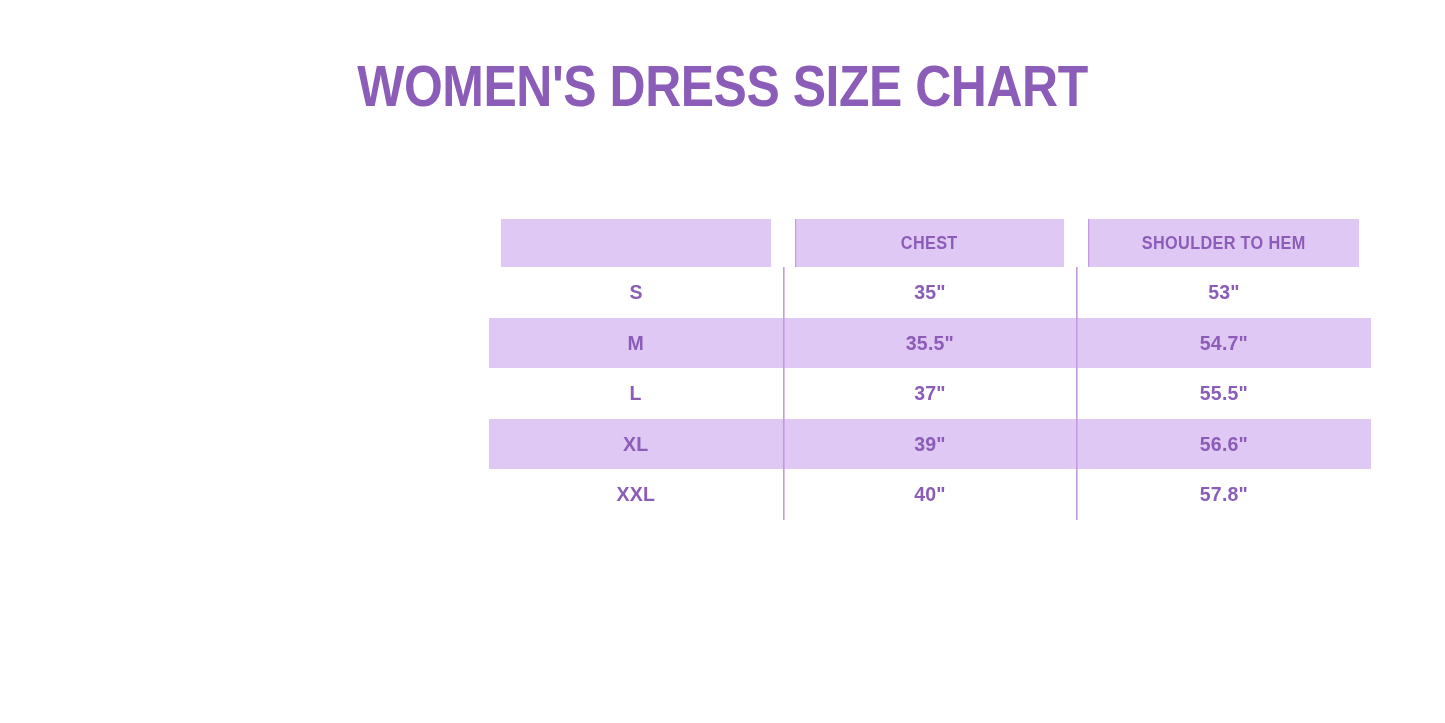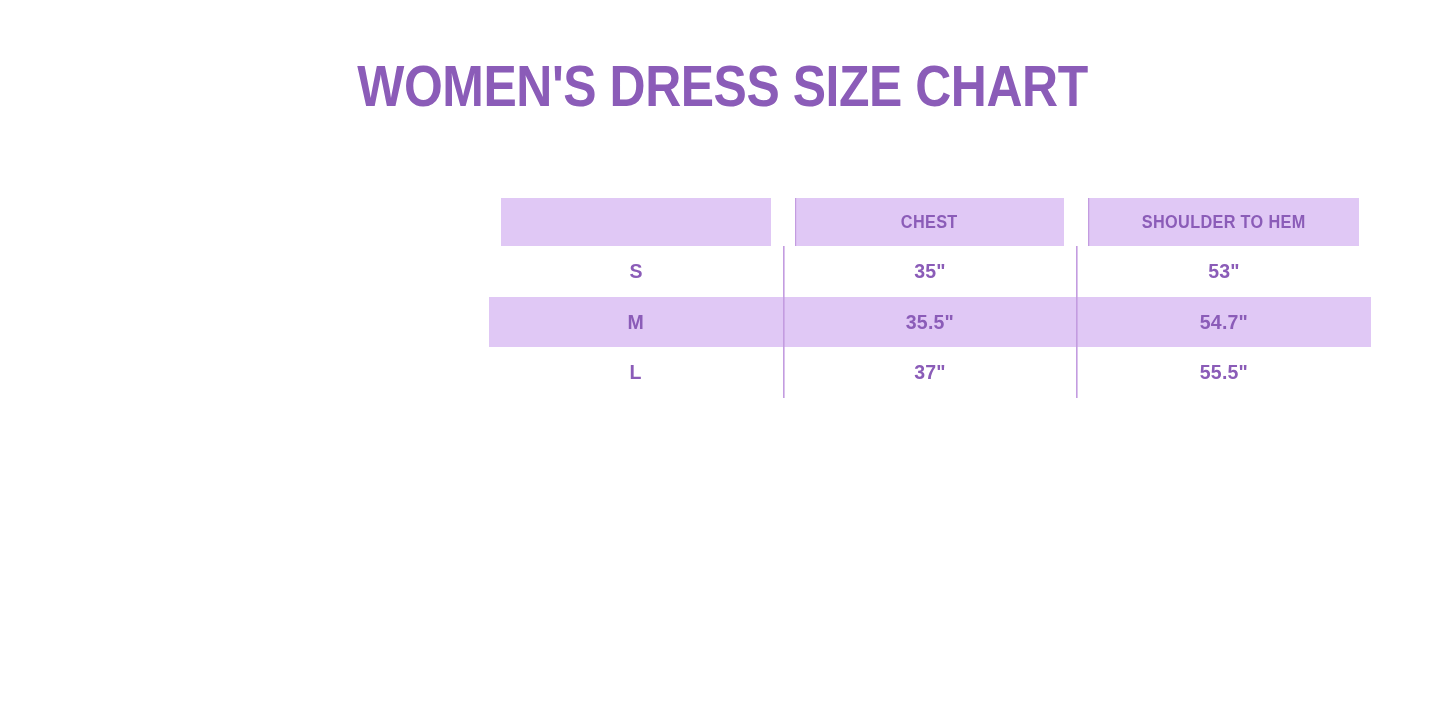--- a/index.html
+++ b/index.html
@@ -28,21 +28,21 @@
     letter-spacing: -0.5px;
     color: #8b5cb8;
     transform: scaleX(0.86);
     transform-origin: center center;
     white-space: nowrap;
   }
 
   #size-table-wrap {
     position: absolute;
     left: 489px;
-    top: 198px;
+    top: 219px;
     width: 882px;
     height: 307px;
     text-decoration: underline;
   }
 
   table.size-table {
     border-collapse: collapse;
     border-spacing: 0;
     width: 882px;
     table-layout: fixed;
@@ -145,18 +145,40 @@
           <span class="cell-text">L</span>
         </td>
         <td class="sep">
           <span class="cell-text">37"</span>
         </td>
         <td class="sep">
           <span class="cell-text">55.5"</span>
         </td>
       </tr>
 
+      <tr class="data-row row-shaded">
+        <td>
+          <span class="cell-text">XL</span>
+        </td>
+        <td class="sep">
+          <span class="cell-text">39"</span>
+        </td>
+        <td class="sep">
+          <span class="cell-text">56.6"</span>
+        </td>
+      </tr>
 
+      <tr class="data-row row-plain">
+        <td>
+          <span class="cell-text">XXL</span>
+        </td>
+        <td class="sep">
+          <span class="cell-text">40"</span>
+        </td>
+        <td class="sep">
+          <span class="cell-text">57.8"</span>
+        </td>
+      </tr>
 
 
     </tbody>
   </table>
 </div>
 
 </body></html>

